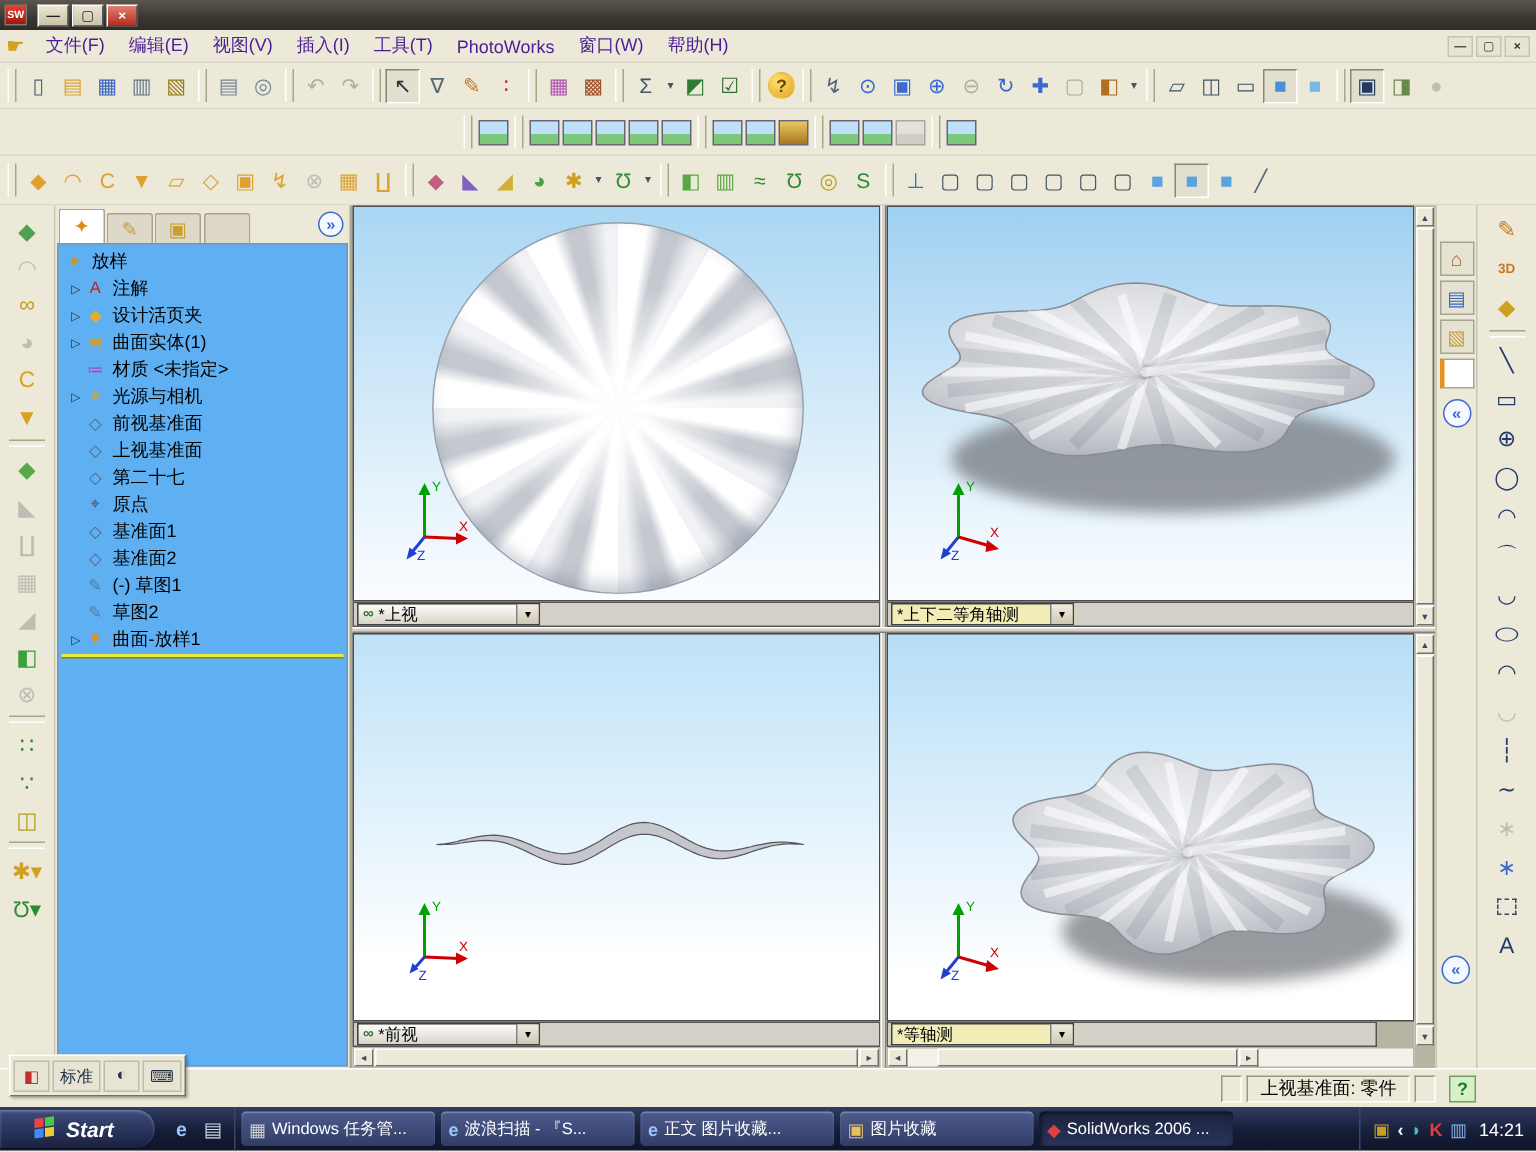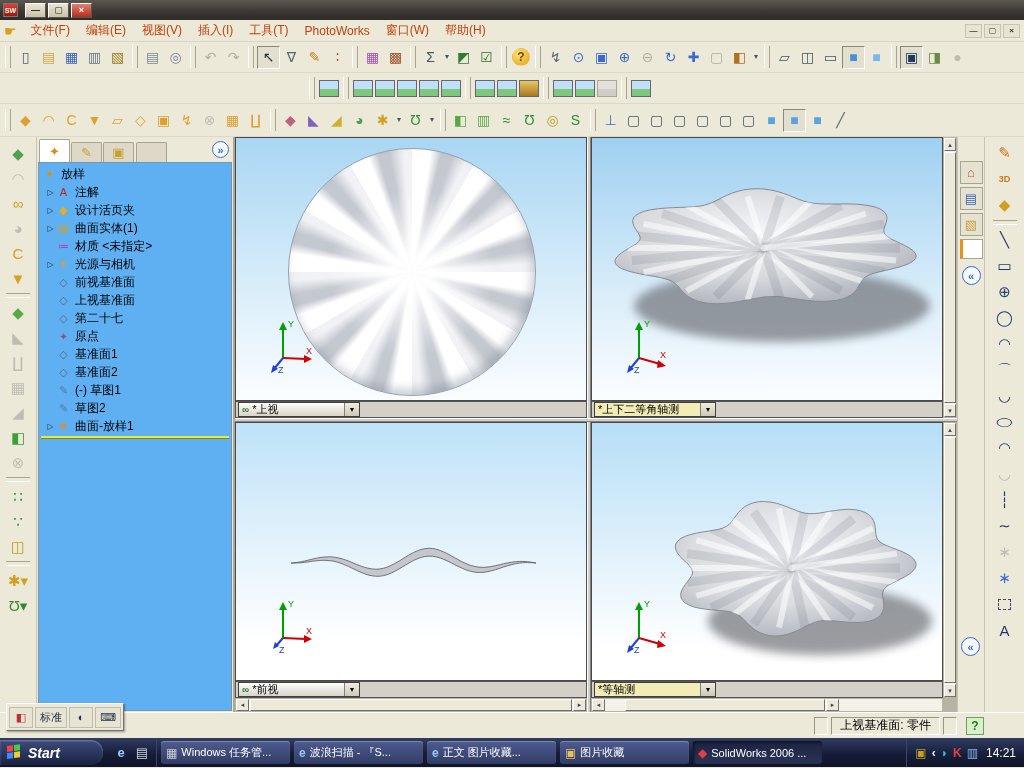--- a/index.html
+++ b/index.html
@@ -9,21 +9,21 @@
   
   #titlebar{height:20px;background:linear-gradient(#5b574f,#3a3733 60%,#2f2c28);display:flex;align-items:center;padding:0 3px;color:#fff}
   .sw-logo{width:15px;height:14px;background:linear-gradient(#e04030,#a01808);color:#fff;font-size:7px;font-weight:bold;display:flex;align-items:center;justify-content:center;margin-right:5px;border:1px solid #777}
   #title-text{font-size:12px;font-weight:bold;flex:1;white-space:nowrap}
   .winbtn{width:21px;height:15px;margin-left:2px;font-size:9px;display:flex;align-items:center;justify-content:center;background:linear-gradient(#eae5d3,#c9c2a8);border:1px solid #fff;border-right-color:#555;border-bottom-color:#555;color:#222;font-weight:bold}
   .winbtn.close{background:linear-gradient(#e08070,#b62c1c);color:#fff}
 
   
   #menubar{height:22px;display:flex;align-items:center;border-bottom:1px solid #d8d4c8;padding:0 4px}
   #menu-hand{color:#d8a020;font-size:14px;margin-right:6px}
-  .menu-item{padding:0 8px;color:#c2410c;white-space:nowrap}
+  .menu-item{padding:0 8px;color:#4c1d95;white-space:nowrap}
   .docbtns{margin-left:auto;display:flex;gap:2px}
   .docbtn{width:17px;height:14px;font-size:8px;display:flex;align-items:center;justify-content:center;border:1px solid #c8c4b4;background:#e8e4d4;color:#333;font-weight:bold}
 
   
   .toolbar-row{height:31px;display:flex;align-items:center;padding:0 2px;border-bottom:1px solid #dcd8cc;background:#ece9d8}
   #toolbar2{padding-left:306px}
   #toolbar3{height:33px}
   .tb-btn{width:23px;height:23px;display:flex;align-items:center;justify-content:center;font-size:14px;border:1px solid transparent;flex:0 0 auto}
   .tb-btn .glyph{line-height:1}
   .tb-btn.pressed{background:#e3dfcf;border-color:#8a8678 #fff #fff #8a8678}
@@ -60,21 +60,21 @@
   #graphics{position:relative;width:722px;background:#b8b4a4}
   .vp{position:absolute;border:1px solid #4a4a4a;overflow:hidden}
   #vp-tl{left:0;top:0;width:352px;height:264px;background:linear-gradient(#a9d6f3,#ddeffa 62%,#fbfdff)}
   #vp-tr{left:356px;top:0;width:352px;height:264px;background:linear-gradient(#9fd0f1,#dceefa 62%,#fbfdff)}
   #vp-bl{left:0;top:285px;width:352px;height:259px;background:linear-gradient(#bee2f8,#ffffff 85%)}
   #vp-br{left:356px;top:285px;width:352px;height:259px;background:linear-gradient(#b6def7,#ffffff 88%)}
   .vlabel{position:absolute;height:17px;background:#d4d0c8;border:1px solid #555;display:flex;align-items:center;padding-left:2px}
   #vl-tl{left:0;top:264px;width:352px}
   #vl-tr{left:356px;top:264px;width:352px}
   #vl-bl{left:0;top:544px;width:352px}
-  #vl-br{left:356px;top:544px;width:352px}
+  #vl-br{left:356px;top:544px;width:327px}
   .combo{height:15px;display:flex;align-items:center;border:1px solid #404040;background:linear-gradient(#fdfdfb,#d8d4c8);font-size:11px;padding-left:3px;width:122px}
   .combo.yellow{background:#f2edb6}
   .combo .chain{color:#2a7a2a;font-size:10px;margin-right:3px;font-weight:bold}
   .combo .lbl{flex:1;white-space:nowrap;overflow:hidden}
   .combo .dd{width:15px;height:13px;border-left:1px solid #808080;background:linear-gradient(#f0ece0,#cfc9b4);display:flex;align-items:center;justify-content:center;font-size:8px}
   .vsplit{position:absolute;left:352px;top:0;width:4px;height:575px;background:#d4d0c8;border-left:1px solid #fff;border-right:1px solid #808080}
   .hsplit{position:absolute;left:0;top:281px;width:722px;height:4px;background:#d4d0c8;border-top:1px solid #fff;border-bottom:1px solid #808080}
   .scroll{position:absolute;background:#f4f2e8;border:1px solid #b8b4a4;display:flex}
   .scroll.v{flex-direction:column;width:14px}
   .scroll.h{height:14px}
@@ -120,21 +120,21 @@
   
   #ime{position:absolute;left:6px;top:703px;height:28px;background:#ece9d8;border:1px solid #fff;border-right-color:#707070;border-bottom-color:#707070;box-shadow:1px 1px 2px rgba(0,0,0,.35);display:flex;align-items:center;padding:2px;gap:2px;z-index:5}
   .ime-btn{min-width:24px;height:21px;border:1px solid #c0bcac;display:flex;align-items:center;justify-content:center;font-size:11px;background:#e8e4d4;white-space:nowrap}
   .ime-btn.wide{padding:0 4px}
   #watermark{position:absolute;left:2px;top:694px;z-index:6;pointer-events:none;color:rgba(110,150,235,.22);-webkit-text-stroke:1.5px #2f6be0;font-weight:bold;line-height:1.05}
   #wm1{font-size:31px;letter-spacing:3px}
   #wm2{font-size:27px}
 
   
   #taskbar{height:29px;background:linear-gradient(#303c62,#151d38 55%,#0e1428);display:flex;align-items:center;gap:4px}
-  #start{height:25px;width:103px;border-radius:0 12px 12px 0;background:linear-gradient(#3e4c7c,#1a2140);display:flex;align-items:center;gap:6px;padding-left:7px;color:#fff;font-weight:bold;font-size:14px;font-style:italic;box-shadow:inset 0 1px 2px rgba(255,255,255,.3)}
+  #start{height:25px;width:103px;border-radius:0 12px 12px 0;background:linear-gradient(#3e4c7c,#1a2140);display:flex;align-items:center;gap:6px;padding-left:23px;color:#fff;font-weight:bold;font-size:14px;font-style:italic;box-shadow:inset 0 1px 2px rgba(255,255,255,.3)}
   .flag{width:15px;height:15px;display:grid;grid-template-columns:6px 6px;grid-template-rows:6px 6px;gap:1px;transform:skewY(-8deg)}
   .flag i:nth-child(1){background:#e44}.flag i:nth-child(2){background:#4c4}
   .flag i:nth-child(3){background:#48f}.flag i:nth-child(4){background:#ec3}
   #quicklaunch{display:flex;gap:3px;padding:0 5px;border-right:1px solid #3a4668;height:100%;align-items:center}
   .ql{width:18px;height:18px;font-size:13px;display:flex;align-items:center;justify-content:center;font-weight:bold}
   .task-btn{width:129px;height:23px;background:linear-gradient(#4d5b8e,#323d66);border-radius:3px;display:flex;align-items:center;gap:4px;padding:0 5px;color:#fff;font-size:11px;overflow:hidden;white-space:nowrap;box-shadow:inset 0 1px 1px rgba(255,255,255,.3);flex:0 0 auto}
   .task-btn.active{background:linear-gradient(#1b2340,#2b3458);box-shadow:inset 1px 1px 3px rgba(0,0,0,.65)}
   .task-btn .glyph{font-size:12px;font-weight:bold}
   .task-btn .tlabel{overflow:hidden;text-overflow:ellipsis}
   #tray{margin-left:auto;display:flex;align-items:center;gap:5px;height:100%;padding:0 8px;border-left:1px solid #3a4668;background:linear-gradient(#27325340,#10182900)}

